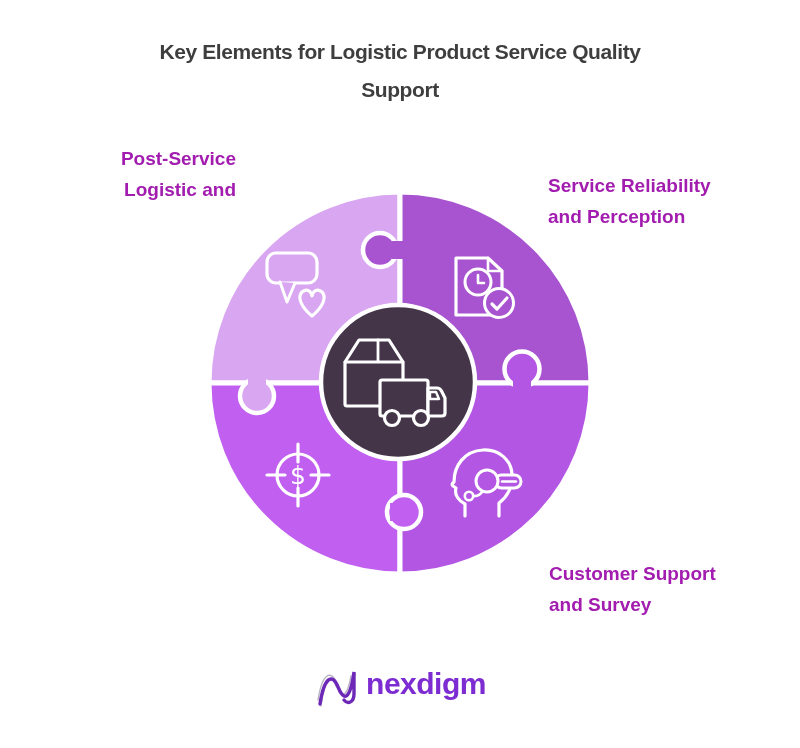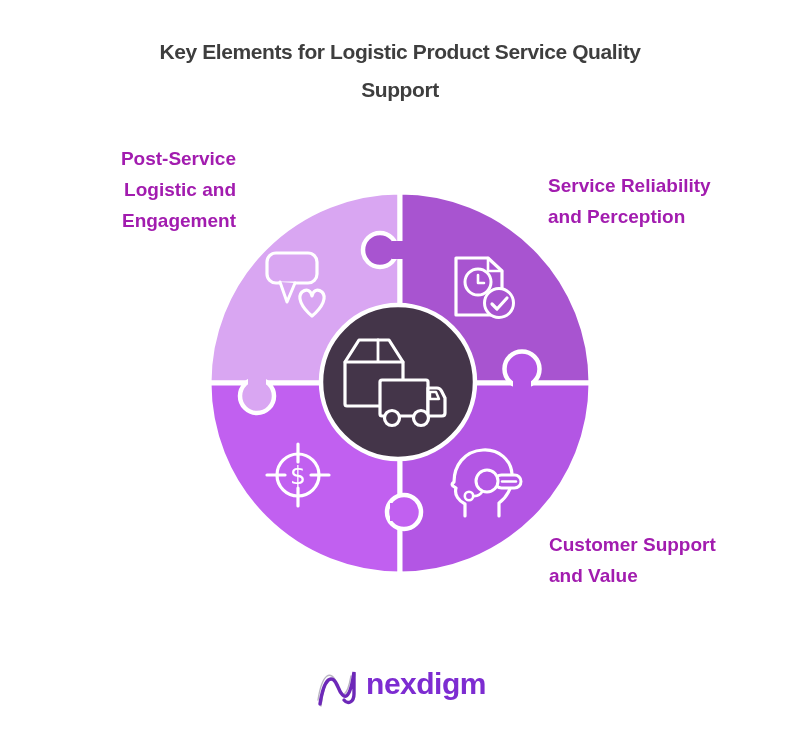--- a/index.html
+++ b/index.html
@@ -15,21 +15,21 @@
   .title span{display:block;white-space:nowrap;}
   .qlabel{
     position:absolute;color:#a21caf;font-size:19px;line-height:31px;font-weight:700;
   }
   .qlabel span{display:block;white-space:nowrap;}
   .qlabel.right{text-align:right;}
   .qlabel.left{text-align:left;}
   .lbl-tl{top:143px;right:564px;}
   .lbl-tr{top:170px;left:548px;}
   .lbl-bl{top:525px;right:560px;}
-  .lbl-br{top:529px;left:549px;}
+  .lbl-br{top:558px;left:549px;}
   .diagram-svg{position:absolute;top:0;left:0;}
   .footer{
     position:absolute;top:660px;left:0;width:800px;height:52px;
     display:flex;align-items:center;justify-content:center;gap:6px;
   }
   .logo-text{
     color:#7d2cd1;font-weight:700;font-size:30px;letter-spacing:-0.5px;line-height:1;
     padding-bottom:4px;
   }
 </style>
@@ -39,29 +39,28 @@
 <div class="stage">
 
   <div class="title">
     <span>Key Elements for Logistic Product Service Quality</span>
     <span>Support</span>
   </div>
 
   <div class="qlabel right lbl-tl">
     <span>Post-Service</span>
     <span>Logistic and</span>
-    <span>Engagement</span>
   </div>
   <div class="qlabel left lbl-tr">
     <span>Service Reliability</span>
     <span>and Perception</span>
   </div>
   <div class="qlabel left lbl-br">
     <span>Customer Support</span>
-    <span>and Value</span>
+    <span>and Survey</span>
   </div>
 
   <svg class="diagram-svg" width="800" height="748" viewBox="0 0 800 748">
 
     <path d="M400,383 L400,192 A191,191 0 0 0 209,383 Z" fill="#d9a6f2" stroke="#ffffff" stroke-width="5" stroke-linejoin="round"></path>
     <path d="M400,383 L591,383 A191,191 0 0 0 400,192 Z" fill="#a854d0" stroke="#ffffff" stroke-width="5" stroke-linejoin="round"></path>
     <path d="M400,383 L209,383 A191,191 0 0 0 400,574 Z" fill="#c160f0" stroke="#ffffff" stroke-width="5" stroke-linejoin="round"></path>
     <path d="M400,383 L400,574 A191,191 0 0 0 591,383 Z" fill="#b356e4" stroke="#ffffff" stroke-width="5" stroke-linejoin="round"></path>
 
     <g>

